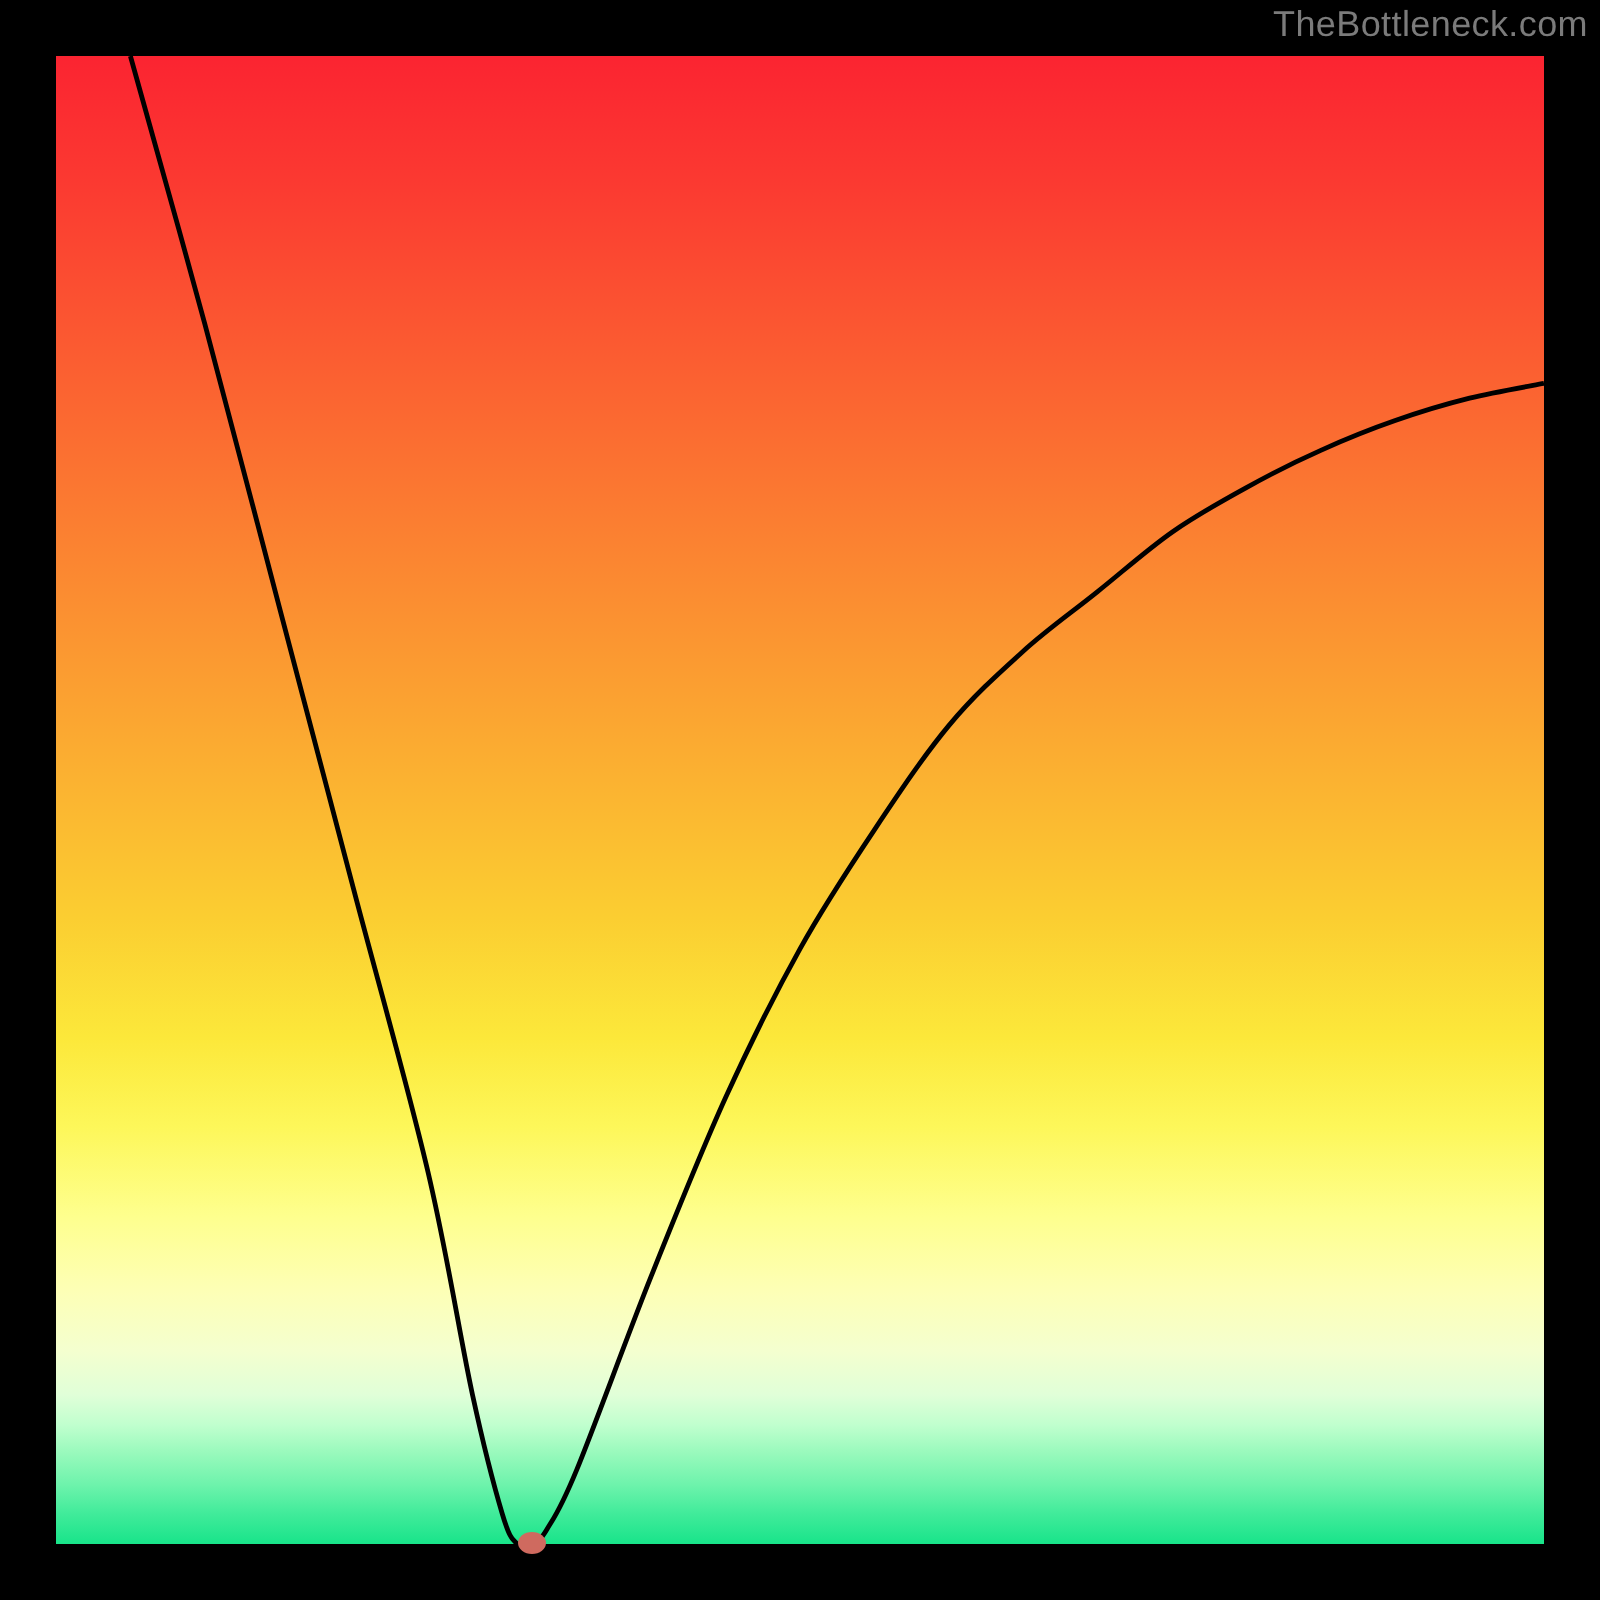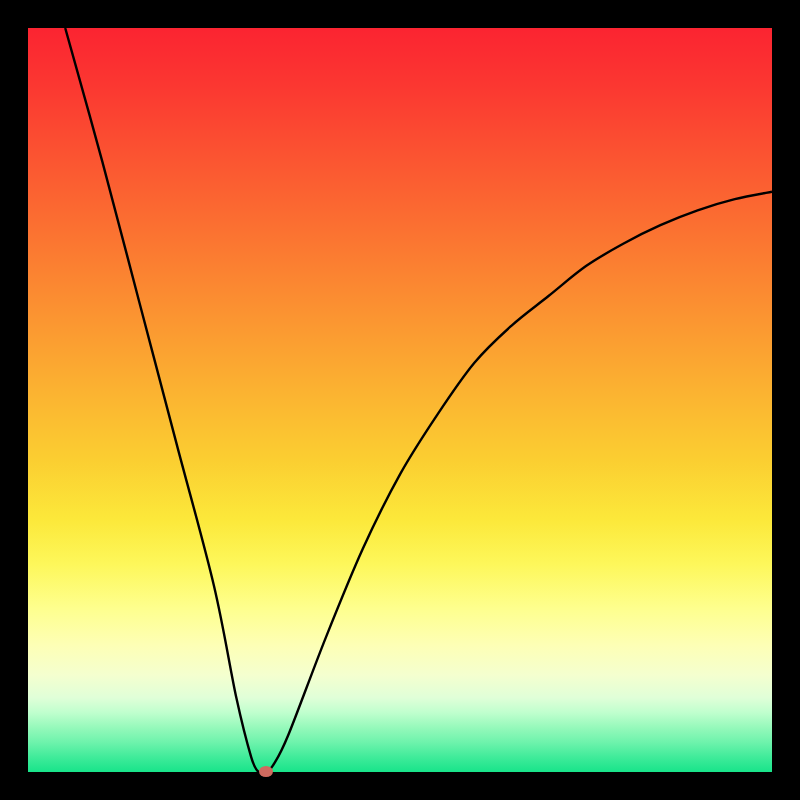--- a/index.html
+++ b/index.html
@@ -72,13 +72,14 @@
 </head>
 <body>
 
 <div class="frame">
   <div class="plot">
     <svg class="curve" width="744" height="744" viewBox="0 0 744 744">
       <path id="curve-path" d="M 37.2 0.0 C 43.4 22.3, 62.0 88.0, 74.4 133.9 C 86.8 179.8, 99.2 228.2, 111.6 275.3 C 124.0 322.4, 136.4 369.5, 148.8 416.6 C 161.2 463.8, 176.1 515.8, 186.0 558.0 C 195.9 600.2, 202.1 641.1, 208.3 669.6 C 214.5 698.1, 219.5 716.7, 223.2 729.1 C 226.9 741.5, 228.2 741.5, 230.6 744.0 C 233.1 746.5, 235.6 745.2, 238.1 744.0 C 240.6 742.8, 241.8 742.8, 245.5 736.6 C 249.2 730.4, 251.7 727.9, 260.4 706.8 C 269.1 685.7, 285.2 641.1, 297.6 610.1 C 310.0 579.1, 322.4 548.1, 334.8 520.8 C 347.2 493.5, 359.6 468.7, 372.0 446.4 C 384.4 424.1, 396.8 405.5, 409.2 386.9 C 421.6 368.3, 434.0 349.7, 446.4 334.8 C 458.8 319.9, 471.2 308.8, 483.6 297.6 C 496.0 286.4, 508.4 277.8, 520.8 267.8 C 533.2 257.9, 545.6 246.8, 558.0 238.1 C 570.4 229.4, 582.8 222.6, 595.2 215.8 C 607.6 208.9, 620.0 202.7, 632.4 197.2 C 644.8 191.6, 657.2 186.6, 669.6 182.3 C 682.0 177.9, 694.4 174.2, 706.8 171.1 C 719.2 168.0, 737.8 164.9, 744.0 163.7" fill="none" stroke="#000" stroke-width="2.4"></path>
     </svg>
     <div class="dot" id="marker-dot" style="left: 231.08px; top: 738px;"></div>
   </div>
+  <div class="watermark">TheBottleneck.com</div>
 </div>
 
 </body></html>

